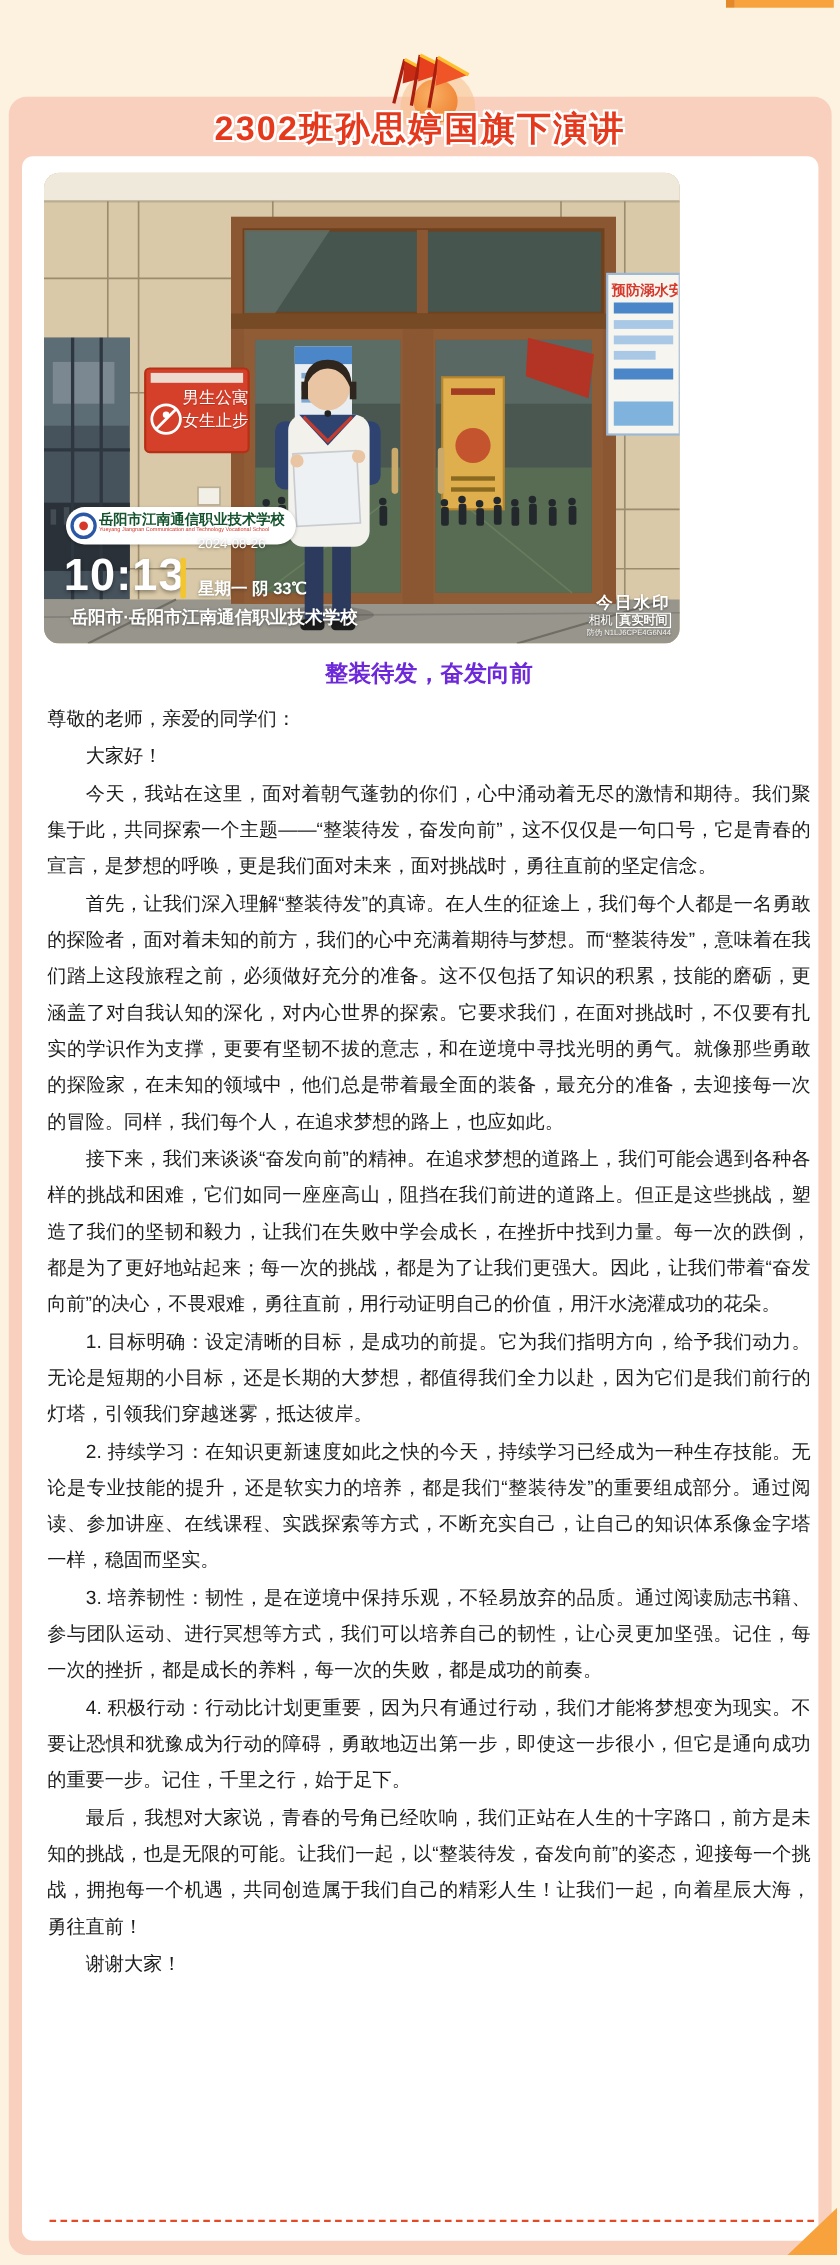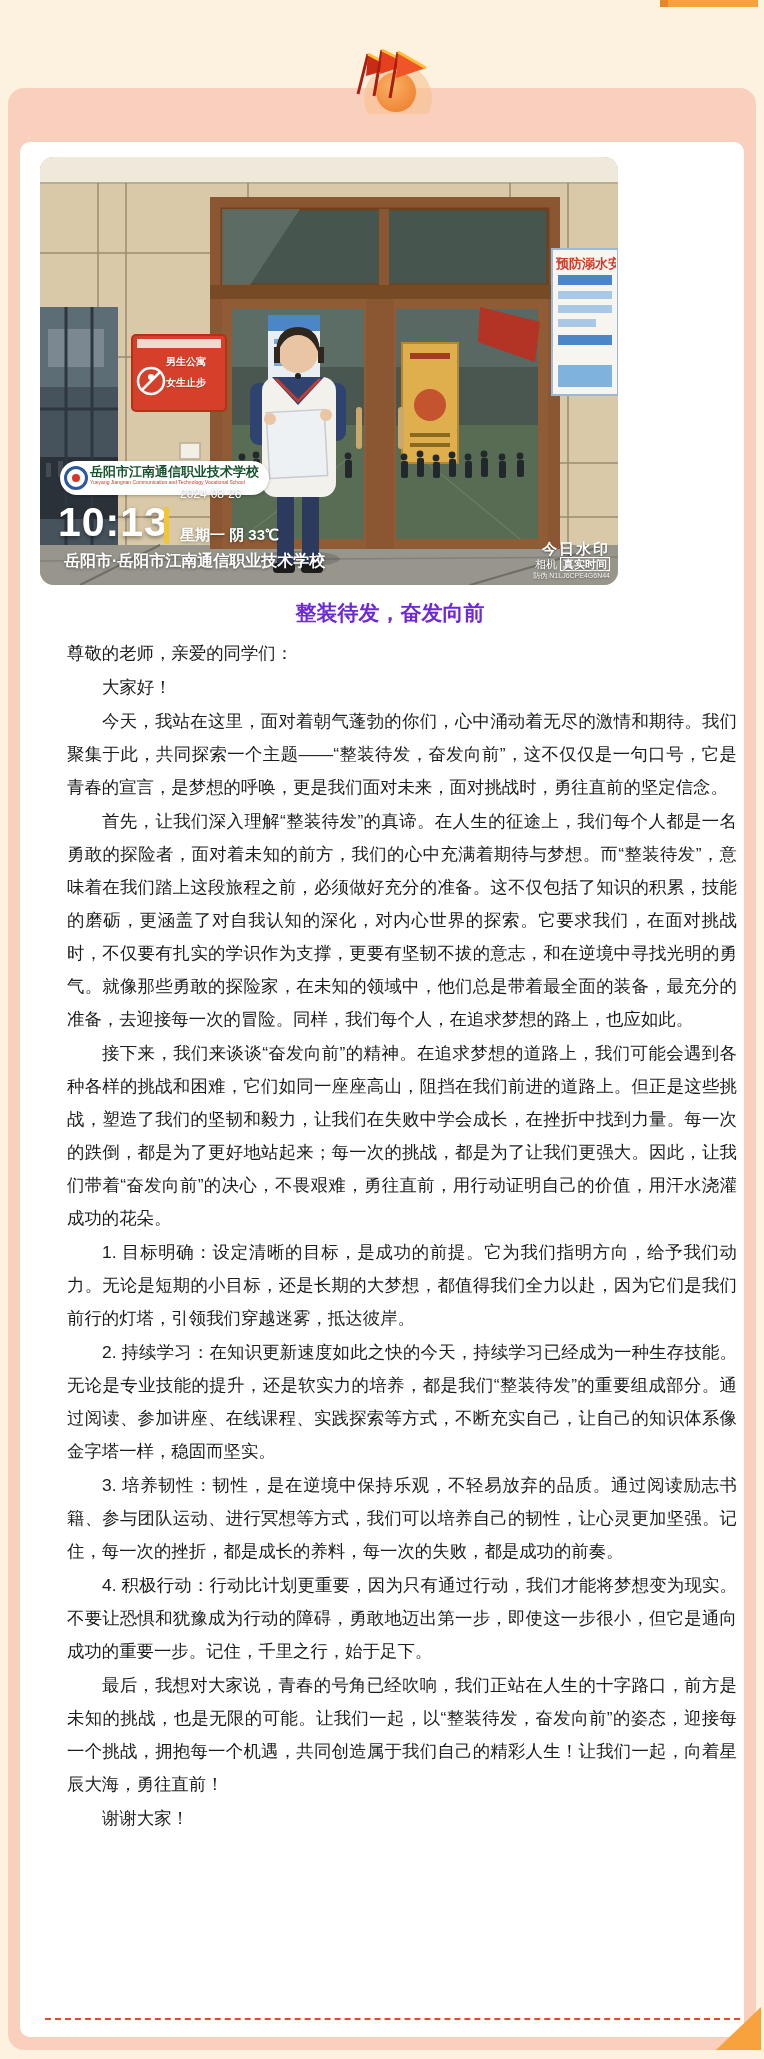--- a/index.html
+++ b/index.html
@@ -19,21 +19,21 @@
   .banner-title { position:absolute; left:0; right:0; top:96px; text-align:center; z-index:5;
     font-size:31px; font-weight:bold; letter-spacing:2px; color:#e5391e;
     text-shadow:-2px -2px 0 #fff, 2px -2px 0 #fff, -2px 2px 0 #fff, 2px 2px 0 #fff,
                  0 -2px 0 #fff, 0 2px 0 #fff, -2px 0 0 #fff, 2px 0 0 #fff; }
 
   
   .photo { position:absolute; left:20px; top:15px; width:578px; height:428px; border-radius:14px; overflow:hidden; background:#d9c9a8; }
   .photo svg { display:block; width:578px; height:428px; }
   .ov { position:absolute; color:#fff; }
 
-  .sign-text { left:126px; top:194px; width:60px; font-weight:bold; font-size:10px; line-height:21px; color:#fff; text-shadow:0 1px 1px rgba(120,20,5,.4); }
+  .sign-text { left:126px; top:194px; width:60px; font-weight:normal; font-size:15px; line-height:21px; color:#fff; text-shadow:0 1px 1px rgba(120,20,5,.4); }
   .poster-title { left:516px; top:98px; width:60px; font-size:13px; font-weight:bold; color:#d5372a; white-space:nowrap; overflow:hidden; }
 
   .wm-badge { left:20px; top:304px; height:34px; background:#fff; border-radius:17px; padding:3px 10px 2px 30px; box-shadow:0 1px 3px rgba(0,0,0,.25); }
   .wm-badge .logo { position:absolute; left:4px; top:5px; width:24px; height:24px; border-radius:50%; background:#fff; border:3px solid #2b57a5; }
   .wm-badge .logo::after { content:""; position:absolute; left:5px; top:5px; width:8px; height:8px; border-radius:50%; background:#d5372a; }
   .wm-badge .cn { font-size:13px; line-height:15px; font-weight:bold; color:#14532d; white-space:nowrap; }
   .wm-badge .en { font-size:5px; line-height:7px; color:#d5372a; white-space:nowrap; }
 
   .wm-time { left:18px; top:342px; font-size:41px; font-weight:bold; text-shadow:0 2px 4px rgba(0,0,0,.4); letter-spacing:1px; }
   .wm-bar { left:124px; top:350px; width:5px; height:37px; background:#f3c52e; border-radius:2px; }
@@ -42,21 +42,21 @@
   .wm-location { left:24px; top:394px; font-size:16px; font-weight:bold; text-shadow:0 1px 3px rgba(0,0,0,.45); }
   .wm-brand { right:8px; top:383px; text-align:right; text-shadow:0 1px 2px rgba(0,0,0,.45); }
   .wm-brand .b1 { font-size:15px; font-weight:bold; letter-spacing:2px; line-height:17px; }
   .wm-brand .b2 { font-size:11px; line-height:14px; }
   .wm-brand .b2 .tag { border:1px solid #fff; padding:0 2px; margin-left:3px; font-weight:bold; }
   .wm-brand .b3 { font-size:7px; line-height:9px; opacity:.9; }
 
   
   .article { position:absolute; left:23px; top:456px; width:694px; height:1408px; overflow:hidden; }
   .article-title { text-align:center; font-size:21px; font-weight:bold; color:#6d28d9; line-height:30px; margin-bottom:9px; }
-  .para { font-size:17.4px; line-height:33px; color:#1c1c1c; text-align:justify; margin-bottom:1px;margin-left:24px; }
+  .para { font-size:17.4px; line-height:33px; color:#1c1c1c; text-align:justify; margin-bottom:1px; }
   .para.indent { text-indent:35px; }
 
   .divider { position:absolute; left:25px; right:4px; top:1876px; border-top:2px dashed #e34a26; }
 
   .corner-ribbon { position:absolute; right:3px; top:2007px; width:55px; height:43px; background:#f7a23d;
     clip-path:polygon(100% 0, 18% 100%, 100% 100%); z-index:6; }
 </style>
 </head>
 <body>
 
@@ -81,20 +81,21 @@
       <line x1="38" y1="12" x2="64" y2="26" stroke="#fdc02f" stroke-width="3"></line>
       <line x1="44" y1="54" x2="52" y2="8" stroke="#a81f10" stroke-width="3"></line>
       <polygon points="52,8 80,22 50,32" fill="#e6401f"></polygon>
       <line x1="52" y1="8" x2="80" y2="22" stroke="#fdc02f" stroke-width="3"></line>
       <line x1="60" y1="56" x2="68" y2="10" stroke="#a81f10" stroke-width="3"></line>
       <polygon points="68,10 96,26 66,36" fill="#ef5526"></polygon>
       <line x1="68" y1="10" x2="96" y2="26" stroke="#fdc02f" stroke-width="3"></line>
     </g>
   </svg>
 
+  <div class="banner-title">2302班孙思婷国旗下演讲</div>
 
   <div class="card">
 
     <div class="photo">
       <svg viewBox="0 0 578 428" preserveAspectRatio="none">
 
         <rect x="0" y="0" width="578" height="428" fill="#d9c9a8"></rect>
         <rect x="0" y="0" width="578" height="26" fill="#efe9db"></rect>
         <line x1="0" y1="26" x2="578" y2="26" stroke="#b9ad92" stroke-width="2"></line>
         <g stroke="#8c7d60" stroke-width="1.5" opacity="0.8">

